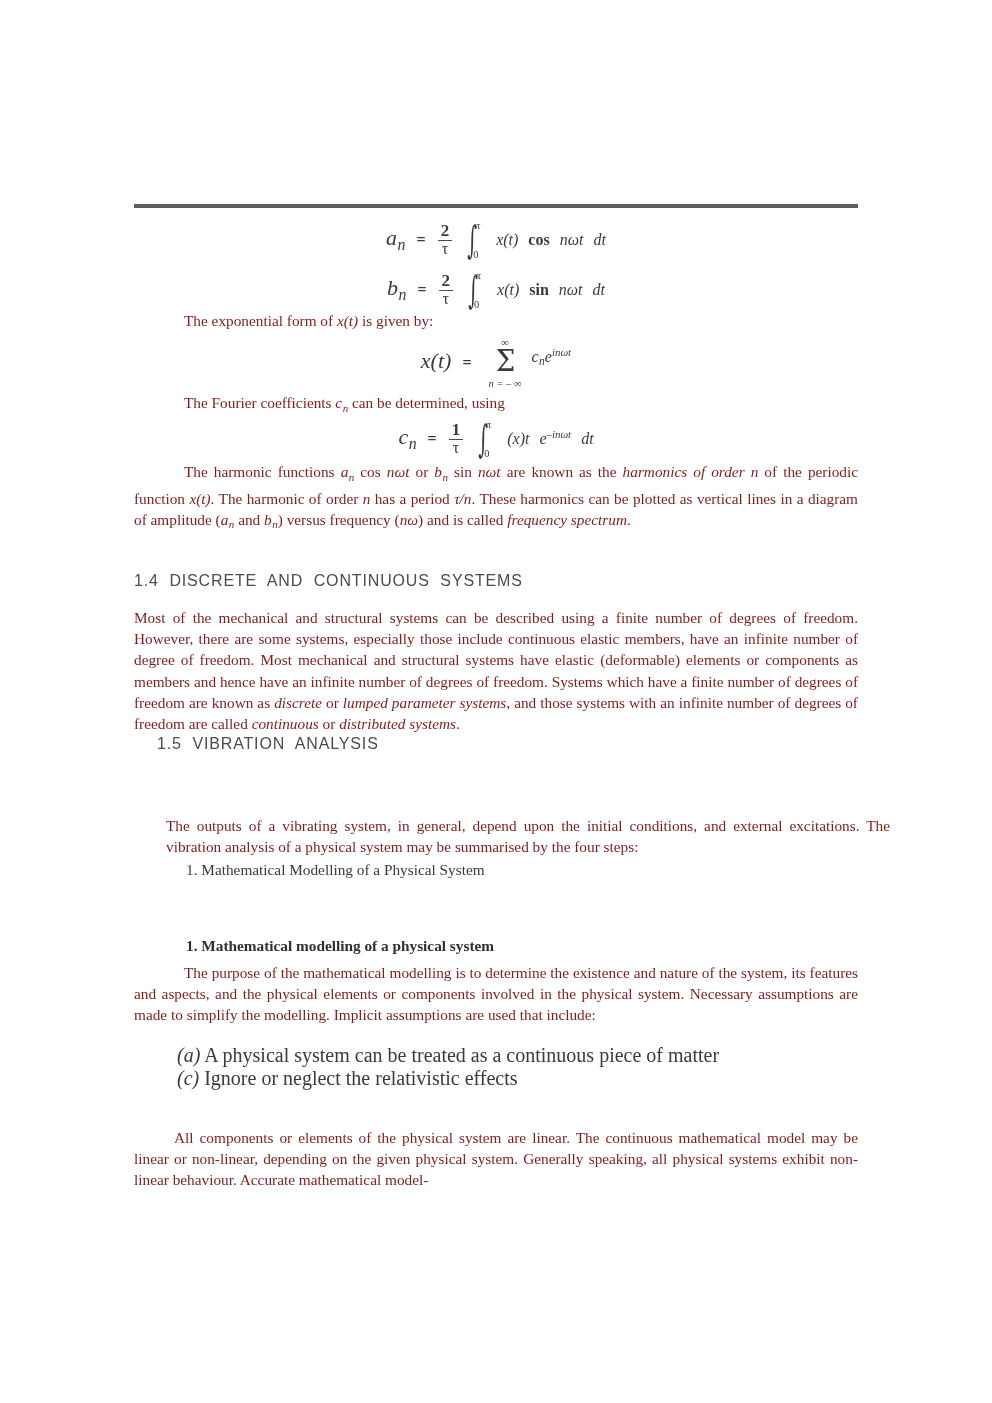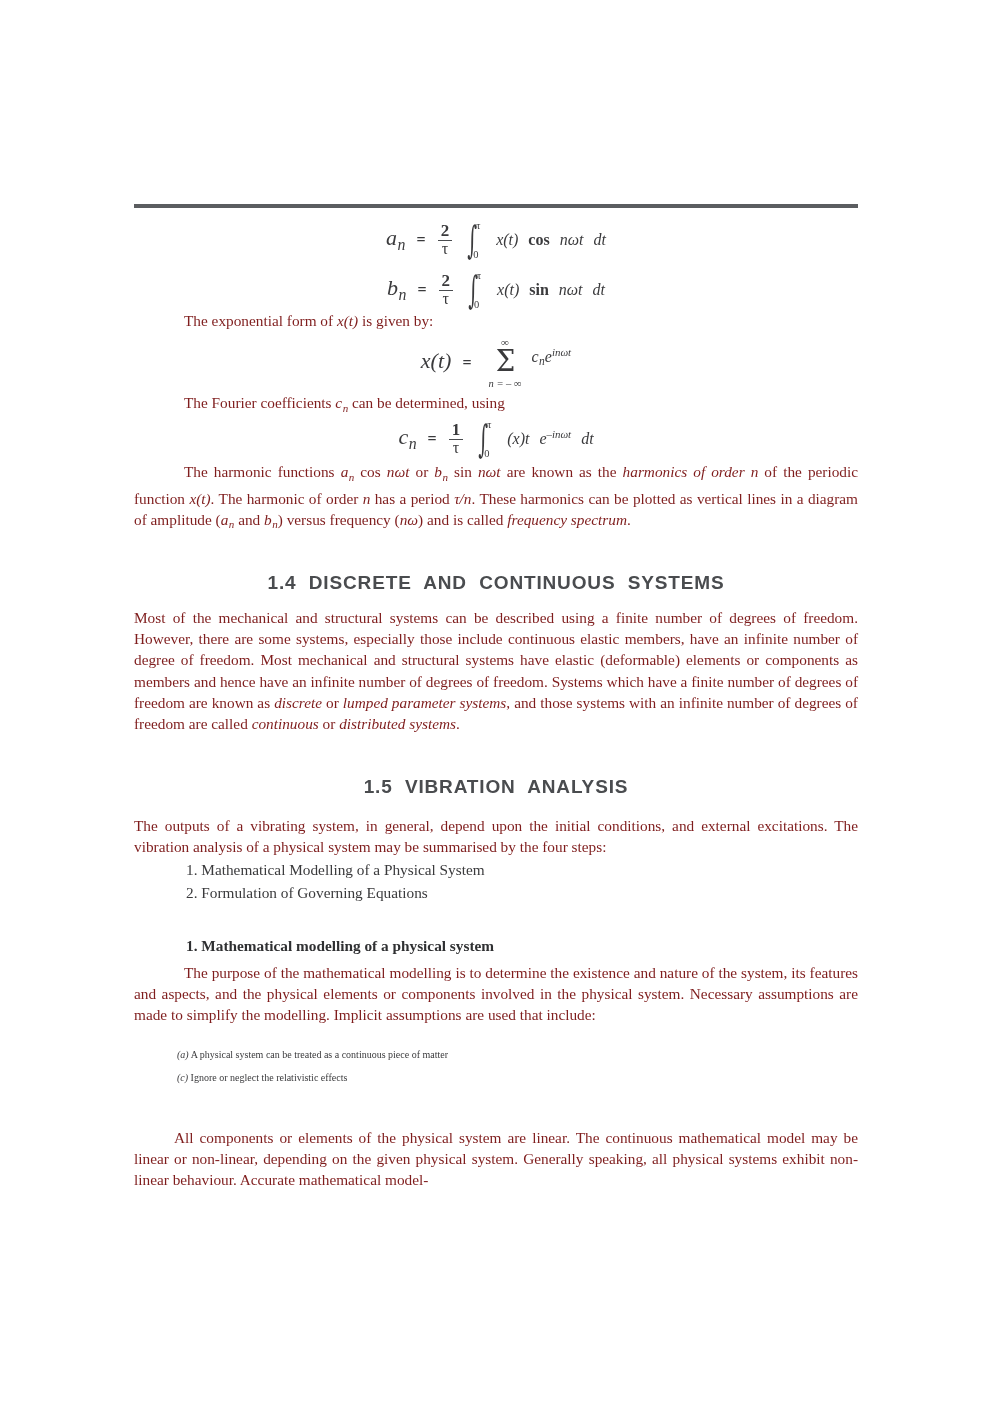--- a/index.html
+++ b/index.html
@@ -53,27 +53,26 @@
   .sub {
     font-style: italic;
     font-size: 0.72em;
     vertical-align: -0.32em;
     padding-left: 0.5px;
   }
 
   
   .sec-head {
     font-family: "Liberation Sans", "DejaVu Sans", sans-serif;
-    font-weight: bold;
-    font-size: 19px;
+    font-weight: normal;
+    font-size: 16px;
     letter-spacing: 0.85px;
     color: #4a4c4f;
     margin: 0;
     white-space: pre;
-    text-align: center;
   }
 
   .sub-head {
     font-size: 15.3px;
     font-weight: bold;
     color: #2f3032;
     margin: 0;
   }
 
   
@@ -202,21 +201,21 @@
     line-height: 23.3px;
     padding-left: 52px;
     color: #3a3a3c;
   }
   .letter-list {
     margin: 0;
     padding: 0;
     list-style: none;
   }
   .letter-list li {
-    font-size: 10px;
+    font-size: 20px;
     line-height: 22.6px;
     padding-left: 68px;
     text-indent: -25px;
     text-align: justify;
     color: #3a3a3c;
   }
   .letter-list li .lbl {
     font-style: italic;
   }
 </style>
@@ -312,32 +311,31 @@
 </div>
 
 <div class="page" style="top:572px;">
   <h2 class="sec-head">1.4  DISCRETE  AND  CONTINUOUS  SYSTEMS</h2>
 </div>
 
 <div class="page" style="top:607px;">
   <p class="body-text"><span>Most of the mechanical and structural systems can be described using a finite number of degrees of freedom. However, there are some systems, especially those include continuous elastic members, have an infinite number of degree of freedom. Most mechanical and structural systems have elastic (deformable) elements or components as members and hence have an infinite number of degrees of freedom. Systems which have a finite number of degrees of freedom are known as </span><span class="ital">discrete</span><span> or </span><span class="ital">lumped parameter systems</span><span>, and those systems with an infinite number of degrees of freedom are called </span><span class="ital">continuous</span><span> or </span><span class="ital">distributed systems</span><span>.</span></p>
 </div>
 
-<div class="page" style="top:776px;">
+<div class="page" style="top:735px;margin-left:23px;">
   <h2 class="sec-head">1.5  VIBRATION  ANALYSIS</h2>
 </div>
 
-<div class="page" style="top:815px;">
+<div class="page" style="top:815px;margin-left:32px;">
   <p class="body-text">The outputs of a vibrating system, in general, depend upon the initial conditions, and external excitations. The vibration analysis of a physical system may be summarised by the four steps:</p>
 </div>
 
 <div class="page" style="top:858px;">
   <ul class="num-list">
     <li>1. Mathematical Modelling of a Physical System</li>
-    <li>2. Formulation of Governing Equations</li>
   </ul>
 </div>
 
 <div class="page" style="top:937px;">
   <p class="sub-head" style="text-indent:52px;">1. Mathematical modelling of a physical system</p>
 </div>
 
 <div class="page" style="top:962px;">
   <p class="body-text indent">The purpose of the mathematical modelling is to determine the existence and nature of the system, its features and aspects, and the physical elements or components involved in the physical system. Necessary assumptions are made to simplify the modelling. Implicit assumptions are used that include:</p>
 </div>

